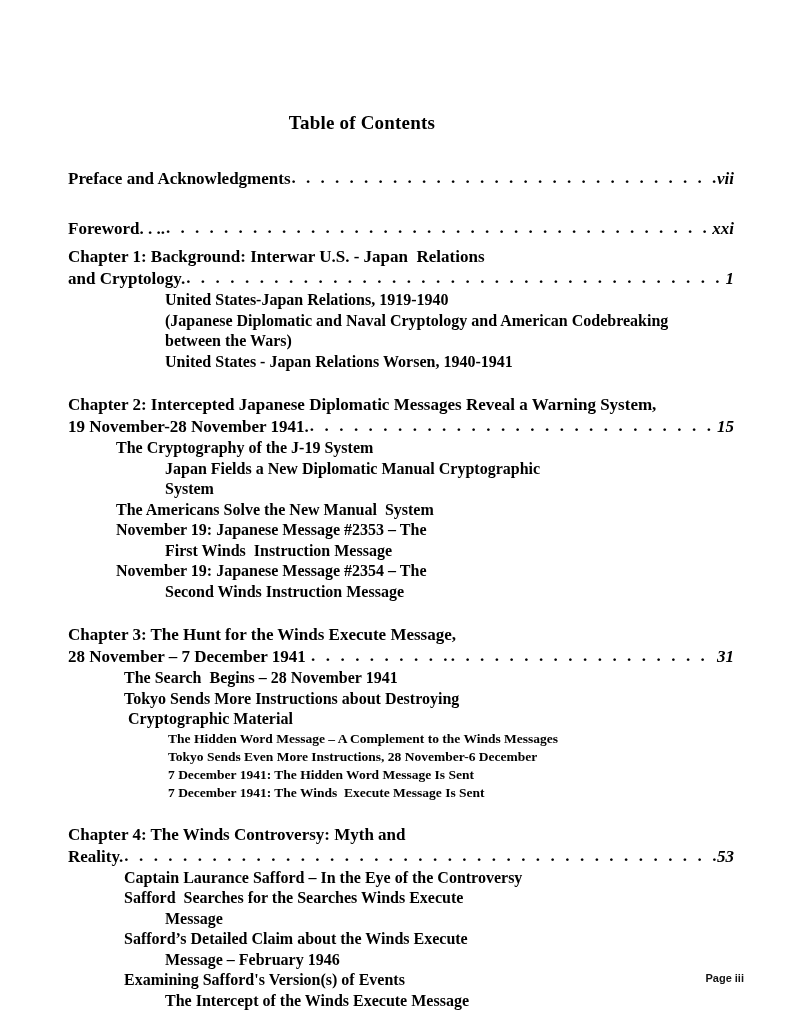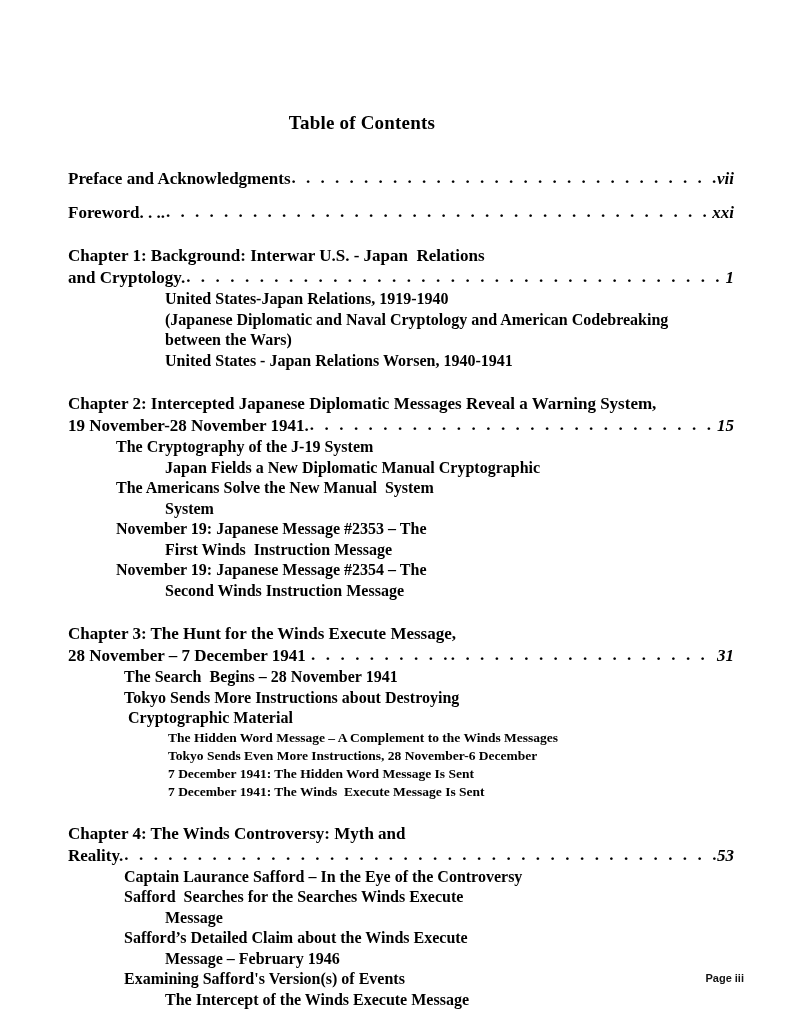--- a/index.html
+++ b/index.html
@@ -65,22 +65,22 @@
     font-weight: bold;
     padding-left: 1px;
     font-style: italic;
   }
 
   
   .front {
     font-size: 17px;
     line-height: 22px;
   }
-  .front.preface  { margin-bottom: 12px; }
-  .front.foreword { margin-bottom: 21px; }
+  .front.preface  { margin-bottom: 28px; }
+  .front.foreword { margin-bottom: 6px; }
   .front .dots { letter-spacing: 3.0px; }
 
   
   .chapter {
     font-size: 17px;
     line-height: 22px;
     font-weight: bold;
   }
   .chapter .head-first { white-space: pre-wrap; }
 
@@ -140,22 +140,22 @@
         <div class="sub ind-3">(Japanese Diplomatic and Naval Cryptology and American Codebreaking</div>
         <div class="sub ind-3">between the Wars)</div>
         <div class="sub ind-3">United States - Japan Relations Worsen, 1940-1941</div>
       </div>
       <div class="gap-chapter"></div>
       <div class="entry chapter">
         <div class="head-first">Chapter 2: Intercepted Japanese Diplomatic Messages Reveal a Warning System,</div>
         <div class="leader-line "><span class="lead-text">19 November-28 November 1941.</span><span class="dots">. . . . . . . . . . . . . . . . . . . . . . . . . . . . . .</span><span class="pageno">15</span></div>
         <div class="sub ind-1">The Cryptography of the J-19 System</div>
         <div class="sub ind-3">Japan Fields a New Diplomatic Manual Cryptographic</div>
+        <div class="sub ind-3">System</div>
         <div class="sub ind-1">The Americans Solve the New Manual  System</div>
-        <div class="sub ind-3">System</div>
         <div class="sub ind-1">November 19: Japanese Message #2353 – The</div>
         <div class="sub ind-3">First Winds  Instruction Message</div>
         <div class="sub ind-1">November 19: Japanese Message #2354 – The</div>
         <div class="sub ind-3">Second Winds Instruction Message</div>
       </div>
       <div class="gap-chapter"></div>
       <div class="entry chapter">
         <div class="head-first">Chapter 3: The Hunt for the Winds Execute Message,</div>
         <div class="leader-line "><span class="lead-text">28 November – 7 December 1941 </span><span class="dots">. . . . . . . . . .. . . . . . . . . . . . . . . . . . . . . .</span><span class="pageno">31</span></div>
         <div class="sub ind-2">The Search  Begins – 28 November 1941</div>

